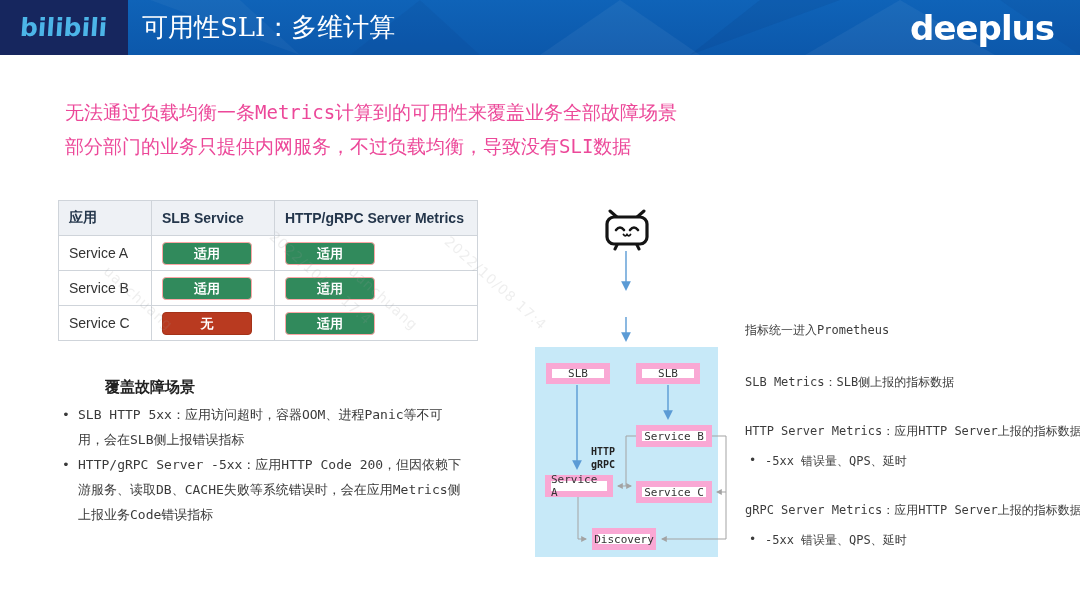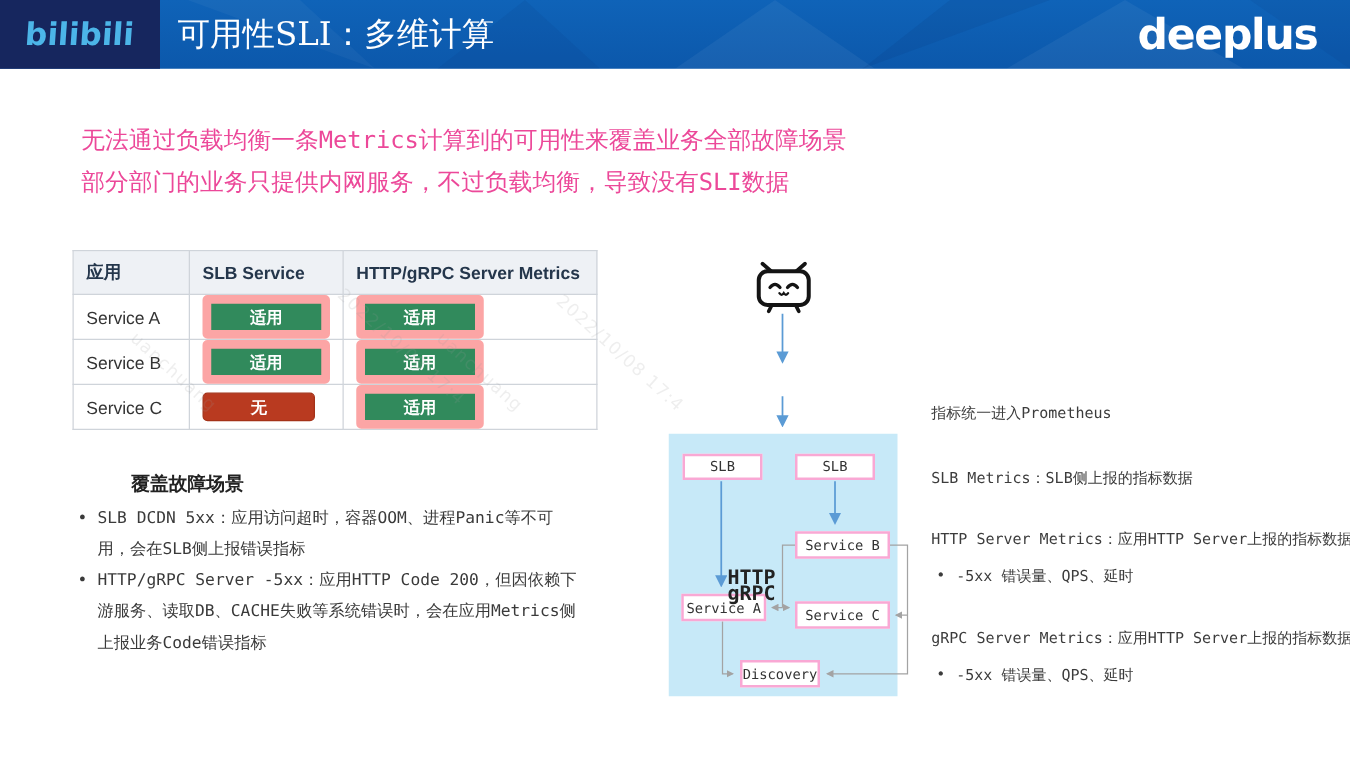--- a/index.html
+++ b/index.html
@@ -25,49 +25,49 @@
          font-size:19px;line-height:34px;font-family:"DejaVu Sans Mono",monospace;}
 
   
   .sli-table{position:absolute;left:58px;top:200px;border-collapse:collapse;
              font-size:14px;color:#333;}
   .sli-table th,.sli-table td{border:1px solid #cfd4da;padding:0 10px;height:34px;text-align:left;}
   .sli-table th{background:#eef1f5;color:#24364b;font-weight:bold;font-size:14px;}
   .col-app{width:72px;}  .col-slb{width:102px;} .col-srv{width:182px;}
   .badge{display:inline-block;width:88px;height:21px;line-height:21px;border-radius:4px;
          color:#fff;font-weight:bold;font-size:13px;text-align:center;}
-  .badge-ok{background:#318a5c;border:7px solid #fca5a5;}
+  .badge-ok{background:#318a5c;border:1px solid #fca5a5;}
   .badge-none{background:#b93a20;border:1px solid #a43218;}
 
   
   .coverage-heading{position:absolute;left:62px;top:378px;font-size:15px;font-weight:bold;
                     color:#222;font-family:Liberation Sans, sans-serif;margin-left:43px;}
   .coverage-list{position:absolute;left:62px;top:402px;width:400px;margin:0;padding:0;
                  font-size:13px;line-height:25px;color:#3a3a3a;
                  font-family:"DejaVu Sans Mono",monospace;list-style:none;}
   .coverage-list li{position:relative;padding-left:16px;margin:0;}
   .coverage-list li::before{content:"\2022";position:absolute;left:0;top:0;}
 
   
   .diagram{position:absolute;left:520px;top:195px;width:230px;height:380px;}
   .diagram svg.wires{position:absolute;left:0;top:0;}
   .tv-icon{position:absolute;left:84px;top:14px;}
-  .node{position:absolute;box-sizing:border-box;background:#fff;border:2px solid #f9a8d4;
+  .node{position:absolute;box-sizing:border-box;background:#fff;border:6px solid #f9a8d4;
         display:flex;align-items:center;justify-content:center;font-size:11px;color:#333;
         font-family:"DejaVu Sans Mono",monospace;}
   .dcdn{left:13px;top:99px;width:185px;height:22px;background:#ffe9b5;border:none;font-size:12px;}
   .panel{position:absolute;left:15px;top:152px;width:183px;height:210px;background:#c7e9f8;}
   .slb-left{left:26px;top:168px;width:64px;height:21px;}
   .slb-right{left:116px;top:168px;width:64px;height:21px;}
   .svc-b{left:116px;top:230px;width:76px;height:22px;}
   .svc-a{left:25px;top:280px;width:68px;height:22px;}
   .svc-c{left:116px;top:286px;width:76px;height:22px;}
   .disc{left:72px;top:333px;width:64px;height:22px;}
-  .edge-label{position:absolute;left:62px;top:260px;width:42px;text-align:left;
-              font-size:16px;font-weight:bold;color:#222;line-height:13px;
+  .edge-label{position:absolute;left:62px;top:250px;width:42px;text-align:center;
+              font-size:10px;font-weight:bold;color:#222;line-height:13px;
               font-family:"DejaVu Sans Mono",monospace;}
 
   
   .notes{position:absolute;left:745px;top:322px;width:335px;font-size:12px;color:#3c3c3c;
          font-family:"DejaVu Sans Mono",monospace;white-space:nowrap;}
   .notes .n-intro{margin-bottom:35px;}
   .notes .group{margin-bottom:32px;}
   .notes .g-title{margin-bottom:13px;}
   .notes .g-bullet{position:relative;padding-left:20px;}
   .notes .g-bullet::before{content:"\2022";position:absolute;left:4px;top:0;}
@@ -124,21 +124,21 @@
       <tr>
         <td>Service C</td>
         <td><span class="badge badge-none">无</span></td>
         <td><span class="badge badge-ok">适用</span></td>
       </tr>
     </tbody>
   </table>
 
   <div class="coverage-heading">覆盖故障场景</div>
   <ul class="coverage-list">
-    <li>SLB DCDN 5xx：应用访问超时，容器OOM、进程Panic等不可用，会在SLB侧上报错误指标</li>
+    <li>SLB HTTP 5xx：应用访问超时，容器OOM、进程Panic等不可用，会在SLB侧上报错误指标</li>
     <li>HTTP/gRPC Server -5xx：应用HTTP Code 200，但因依赖下游服务、读取DB、CACHE失败等系统错误时，会在应用Metrics侧上报业务Code错误指标</li>
   </ul>
 
   <div class="diagram">
     <div class="panel"></div>
 
     <svg class="wires" width="230" height="380">
       <defs>
         <marker id="ab" viewBox="0 0 10 10" refX="8" refY="5" markerWidth="7" markerHeight="7" orient="auto">
           <path d="M0,0 L10,5 L0,10 z" fill="#5b9bd5"></path>

